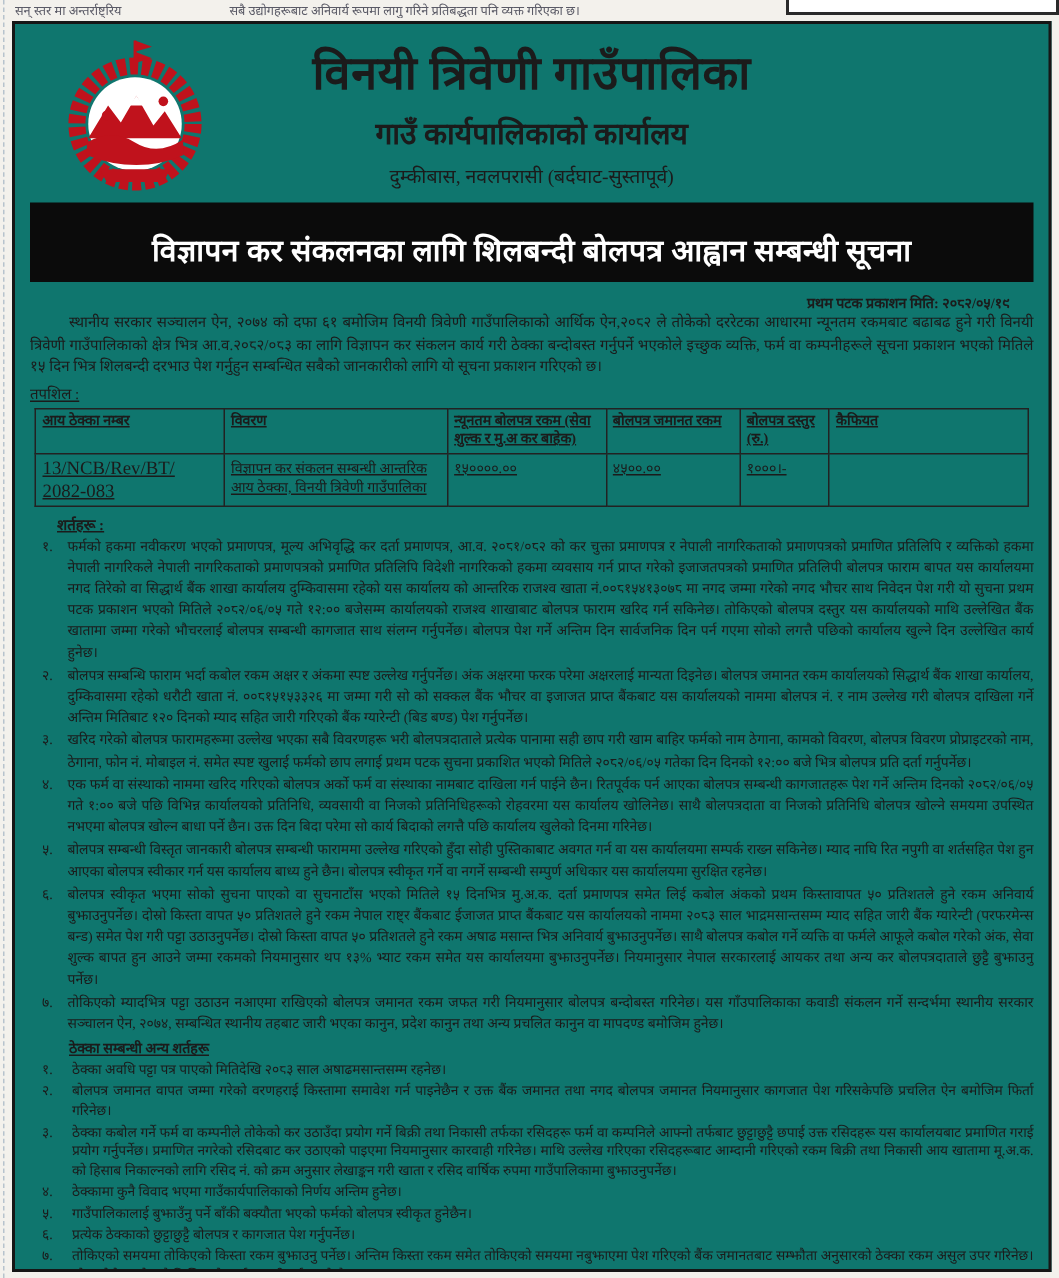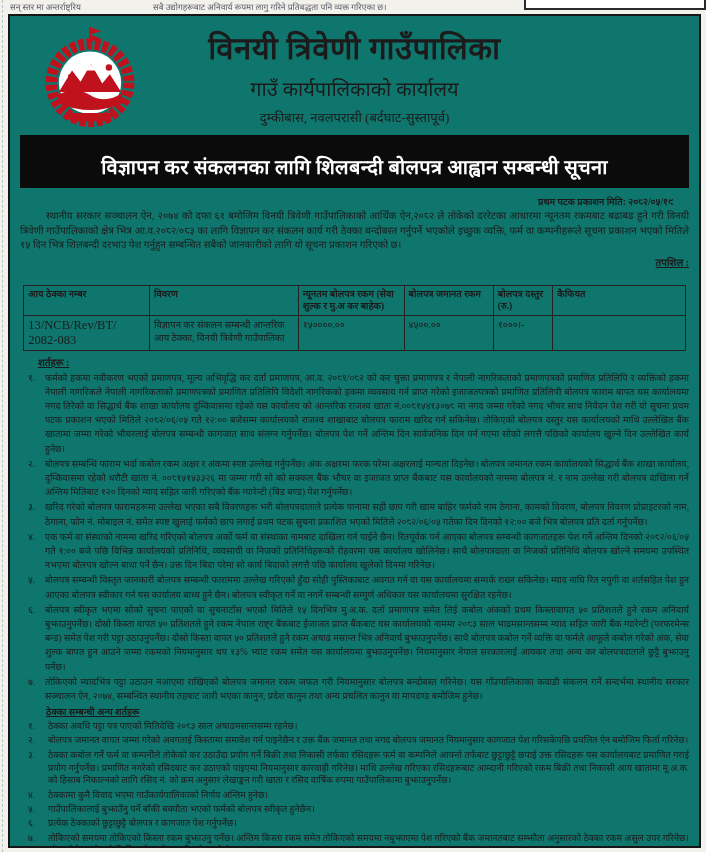--- a/index.html
+++ b/index.html
@@ -13,31 +13,31 @@
   .top-strip{position:absolute;top:1px;left:10px;right:160px;display:flex;gap:72px;
     font-size:8.5px;color:#5a5a66;white-space:nowrap;overflow:hidden;}
   .ad-fragment{position:absolute;top:-14px;right:0;width:178px;height:20px;background:#fff;
     border:2px solid #2a2a2a;}
   .notice{position:absolute;left:8px;right:5px;top:14px;bottom:4px;background:#0f766e;
     border:2.5px solid #161616;padding:2px 10px 4px 10px;overflow:hidden;box-sizing:border-box;}
   
   .header{position:relative;text-align:center;padding:6px 0 2px 0;}
   .emblem{position:absolute;left:22px;top:8px;width:96px;height:102px;}
   .muni-name{font-size:31px;font-weight:bold;margin:2px 0 0 0;letter-spacing:.5px;}
-  .office-name{font-size:20px;font-weight:normal;margin:7px 0 0 0;}
+  .office-name{font-size:20px;font-weight:bold;margin:7px 0 0 0;}
   .address{font-size:13px;margin:6px 0 4px 0;}
   
   .banner{background:#0b0b0b;color:#fff;text-align:center;font-size:20px;font-weight:bold;
     padding:18px 4px 8px 4px;margin:3px 0 0 0;letter-spacing:.3px;}
   .pub-date{text-align:right;font-size:9.5px;font-weight:bold;margin:7px 16px 1px 0;}
   .intro{font-size:10px;line-height:14.5px;text-align:justify;margin:1px 0 2px 0;text-indent:26px;}
-  .details-heading{text-align:right;font-size:10px;font-weight:bold;margin:2px 0 16px 0;}
+  .details-heading{text-align:left;font-size:10px;font-weight:normal;margin:2px 0 3px 0;}
   .details-heading span{text-decoration:underline;}
   
-  table.tender{width:99%;margin:1px auto 4px auto;border-collapse:collapse;font-size:9.5px;}
+  table.tender{width:99%;margin:1px auto 4px auto;border-collapse:collapse;font-size:9.5px;text-decoration:underline;}
   table.tender th,table.tender td{border:1px solid #222;padding:2px 4px;vertical-align:top;text-align:left;}
   table.tender th{font-weight:bold;line-height:12.5px;}
   .ticket-no{white-space:pre-line;text-align:center;font-size:12.5px;line-height:15px;padding-top:6px;}
   td.amount{font-size:9.5px;}
   
   .cond-heading{font-size:10px;font-weight:bold;margin:2px 0 2px 18px;}
   .cond-heading span{text-decoration:underline;}
   .cond-list{margin:0;padding:0;list-style:none;}
   .cond-item{display:flex;font-size:9.3px;line-height:14.2px;margin:0 0 1px 0;}
   .cond-item .num{flex:0 0 17px;margin-left:8px;text-align:left;}
@@ -160,21 +160,21 @@
 
   <div class="cond-list other-list">
 
       <div class="cond-item">
         <span class="num">१.</span>
         <span class="txt">ठेक्का अवधि पट्टा पत्र पाएको मितिदेखि २०८३ साल अषाढमसान्तसम्म रहनेछ।</span>
       </div>
 
       <div class="cond-item">
         <span class="num">२.</span>
-        <span class="txt">बोलपत्र जमानत वापत जम्मा गरेको अवगताई किस्तामा समावेश गर्न पाइनेछैन र उक्त बैंक जमानत तथा नगद बोलपत्र जमानत नियमानुसार कागजात पेश गरिसकेपछि प्रचलित ऐन बमोजिम फिर्ता गरिनेछ।</span>
+        <span class="txt">बोलपत्र जमानत वापत जम्मा गरेको वरणहराई किस्तामा समावेश गर्न पाइनेछैन र उक्त बैंक जमानत तथा नगद बोलपत्र जमानत नियमानुसार कागजात पेश गरिसकेपछि प्रचलित ऐन बमोजिम फिर्ता गरिनेछ।</span>
       </div>
 
       <div class="cond-item">
         <span class="num">३.</span>
         <span class="txt">ठेक्का कबोल गर्ने फर्म वा कम्पनीले तोकेको कर उठाउँदा प्रयोग गर्ने बिक्री तथा निकासी तर्फका रसिदहरू फर्म वा कम्पनिले आफ्नो तर्फबाट छुट्टाछुट्टै छपाई उक्त रसिदहरू यस कार्यालयबाट प्रमाणित गराई प्रयोग गर्नुपर्नेछ। प्रमाणित नगरेको रसिदबाट कर उठाएको पाइएमा नियमानुसार कारवाही गरिनेछ। माथि उल्लेख गरिएका रसिदहरूबाट आम्दानी गरिएको रकम बिक्री तथा निकासी आय खातामा मू.अ.क. को हिसाब निकाल्नको लागि रसिद नं. को क्रम अनुसार लेखाङ्कन गरी खाता र रसिद वार्षिक रुपमा गाउँपालिकामा बुझाउनुपर्नेछ।</span>
       </div>
 
       <div class="cond-item">
         <span class="num">४.</span>
         <span class="txt">ठेक्कामा कुनै विवाद भएमा गाउँकार्यपालिकाको निर्णय अन्तिम हुनेछ।</span>

